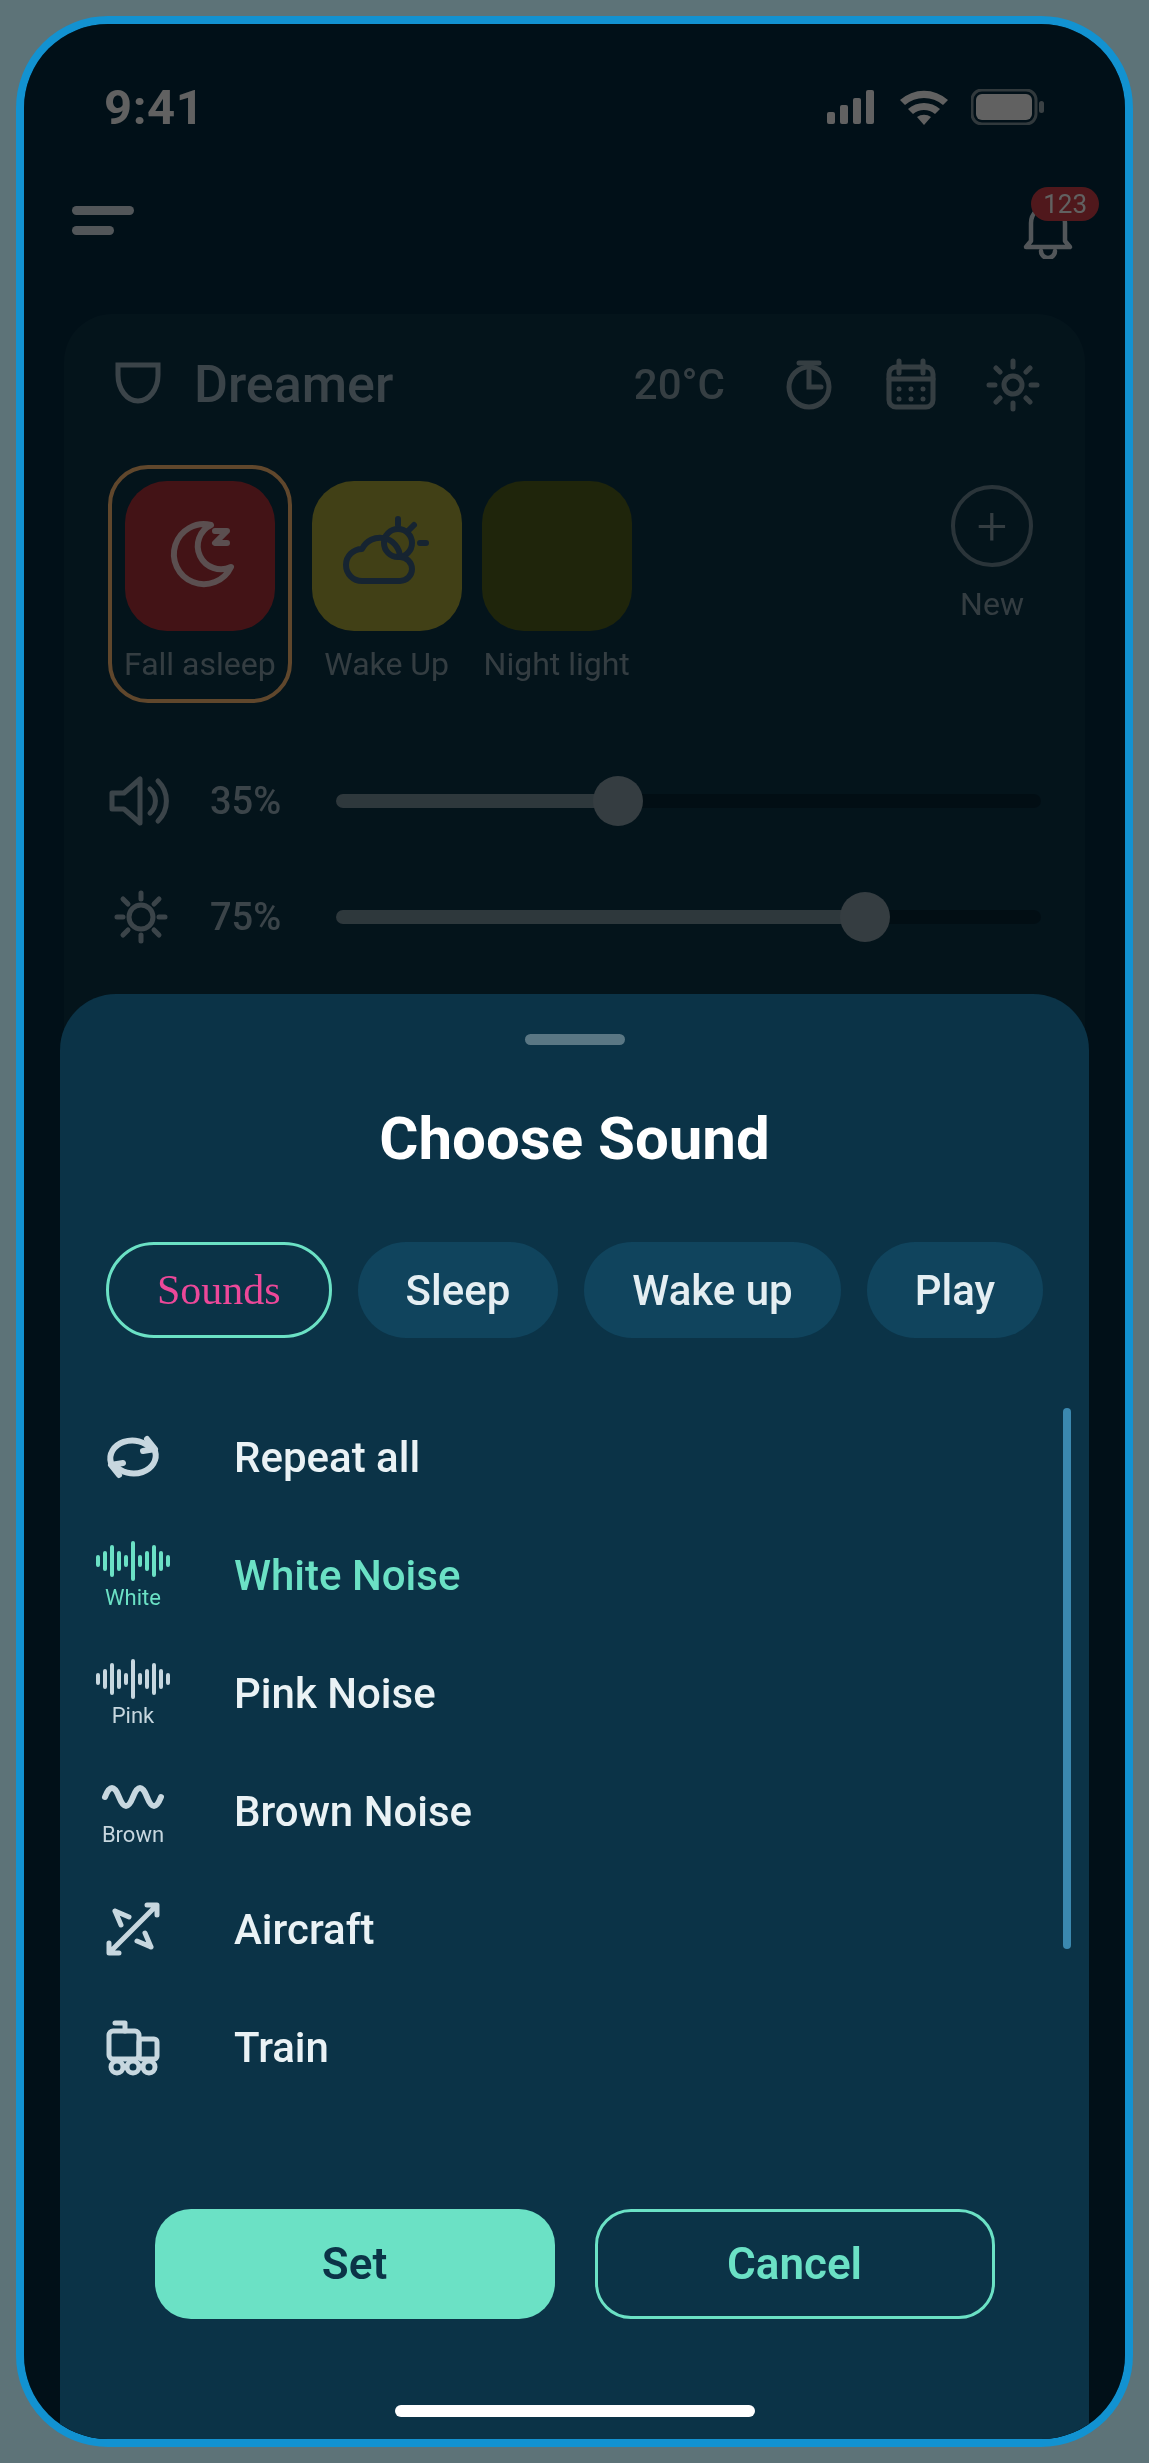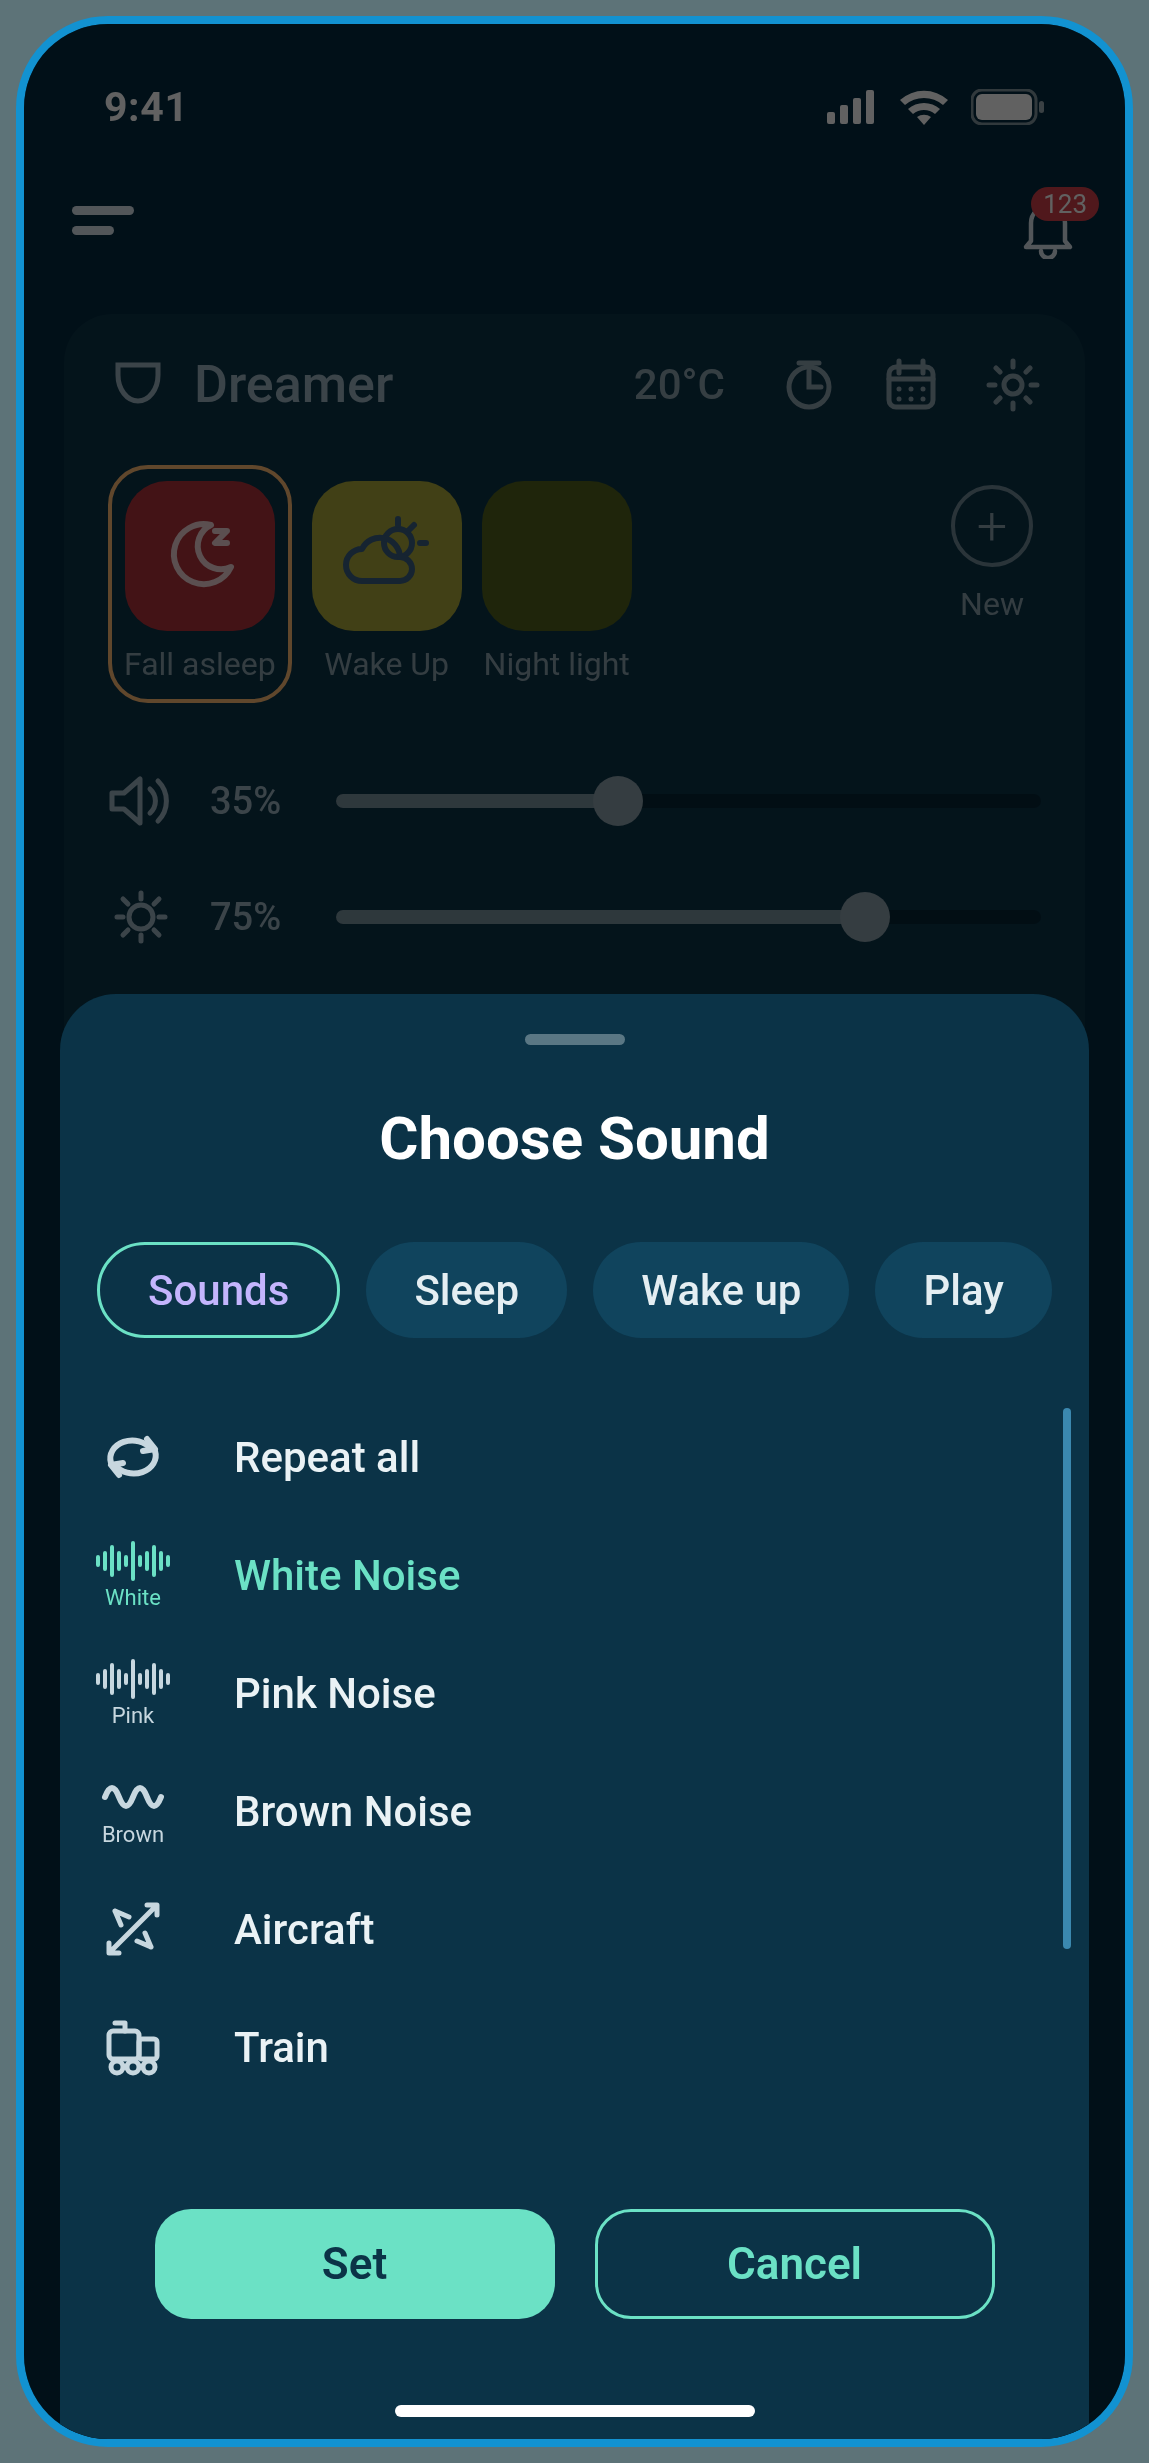--- a/index.html
+++ b/index.html
@@ -26,21 +26,21 @@
   }
 
   
   .status {
     position: absolute; top: 38px; left: 0; right: 0;
     height: 90px;
     display: flex; justify-content: space-between; align-items: center;
     padding: 0 80px 0 80px;
     z-index: 2;
   }
-  .status-time { color: #fff; font-size: 41px; font-weight: 700; letter-spacing: 0.6px;}
+  .status-time { color: #fff; font-size: 49px; font-weight: 700; letter-spacing: 0.6px;}
   .status-right { display: flex; align-items: center; gap: 22px; }
   .status-right svg { display: block; }
 
   
   .nav {
     position: absolute; top: 160px; left: 0; right: 0;
     height: 88px;
     display: flex; justify-content: space-between; align-items: center;
     padding: 0 48px;
     z-index: 2;
@@ -121,21 +121,21 @@
   }
   .seg-row{ display:flex; gap:26px; justify-content:center; margin-top:68px; padding: 0 16px;}
   .seg{
     height:96px; border-radius:52px;
     display:flex; align-items:center; justify-content:center;
     font-size:42px; font-weight:500;
     padding: 0 48px;
     background:#10445d; color:#e4eef2;
   }
   .seg.active{
-    background:transparent; border:3px solid #6be1c5; color:#c4b5fd;
+    background:transparent; border:3px solid #6be1c5; color:#ec4899;font-family:Liberation Serif, serif;
   }
 
   .list-area{
     position:relative; flex:1; margin-top:60px; overflow:hidden;
     padding: 0 16px;
   }
   .sound-item{
     display:flex; align-items:center; gap:62px;
     height:118px;
   }

